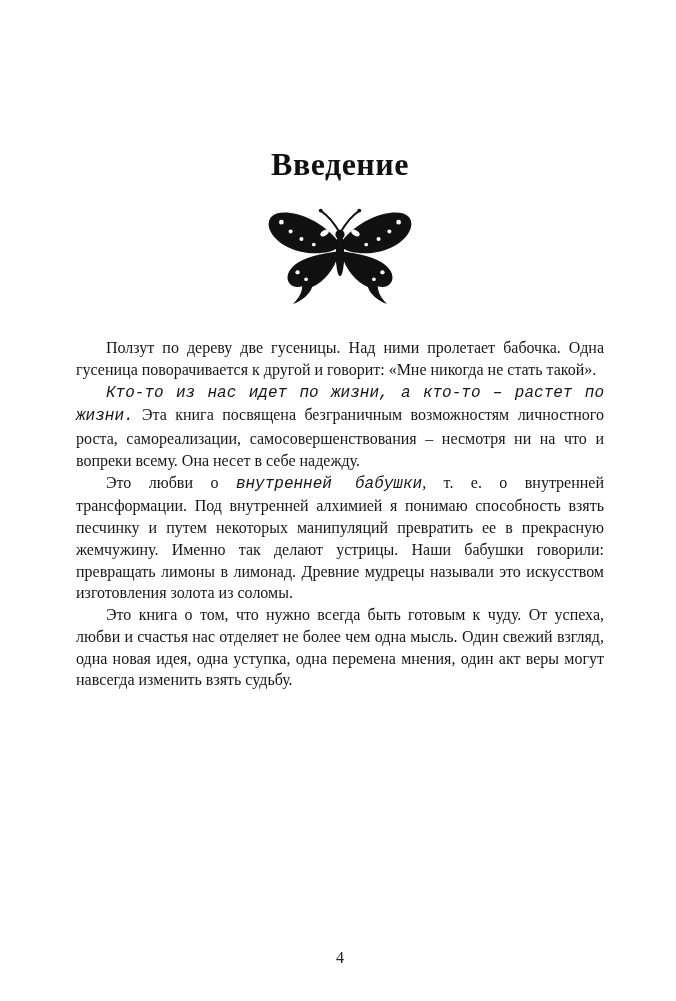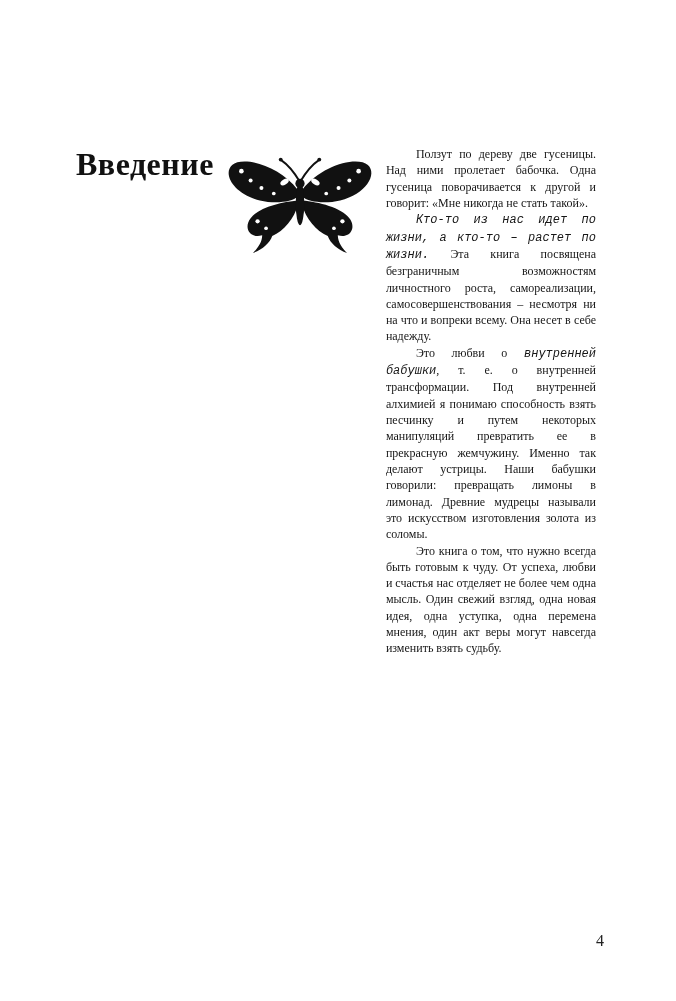--- a/index.html
+++ b/index.html
@@ -11,41 +11,41 @@
     width: 676px;
     height: 1001px;
     font-family: "Liberation Serif", serif;
     color: #141414;
     overflow: hidden;
   }
   .page {
     box-sizing: border-box;
     width: 676px;
     height: 1001px;
-    padding: 146px 72px 37px 76px;
+    padding: 146px 72px 20px 76px;
     display: flex;
-    flex-direction: row;
+    flex-direction: column;
     background: #ffffff;
     position: relative;
   }
   .title {
     font-size: 32px;
     font-weight: bold;
     text-align: center;
     margin: 0 0 14px 0;
     letter-spacing: 0.5px;
     color: #111;
   }
   .illustration {
     text-align: center;
     margin: 2px 0 30px 0;
     line-height: 0;
   }
   .body-text p {
-    font-size: 12px;
+    font-size: 16px;
     line-height: 1.36;
     text-align: justify;
     text-indent: 30px;
     margin: 0;
     color: #161616;
   }
   .body-text em {
     font-style: italic;
     font-family: Liberation Mono, monospace;
   }

